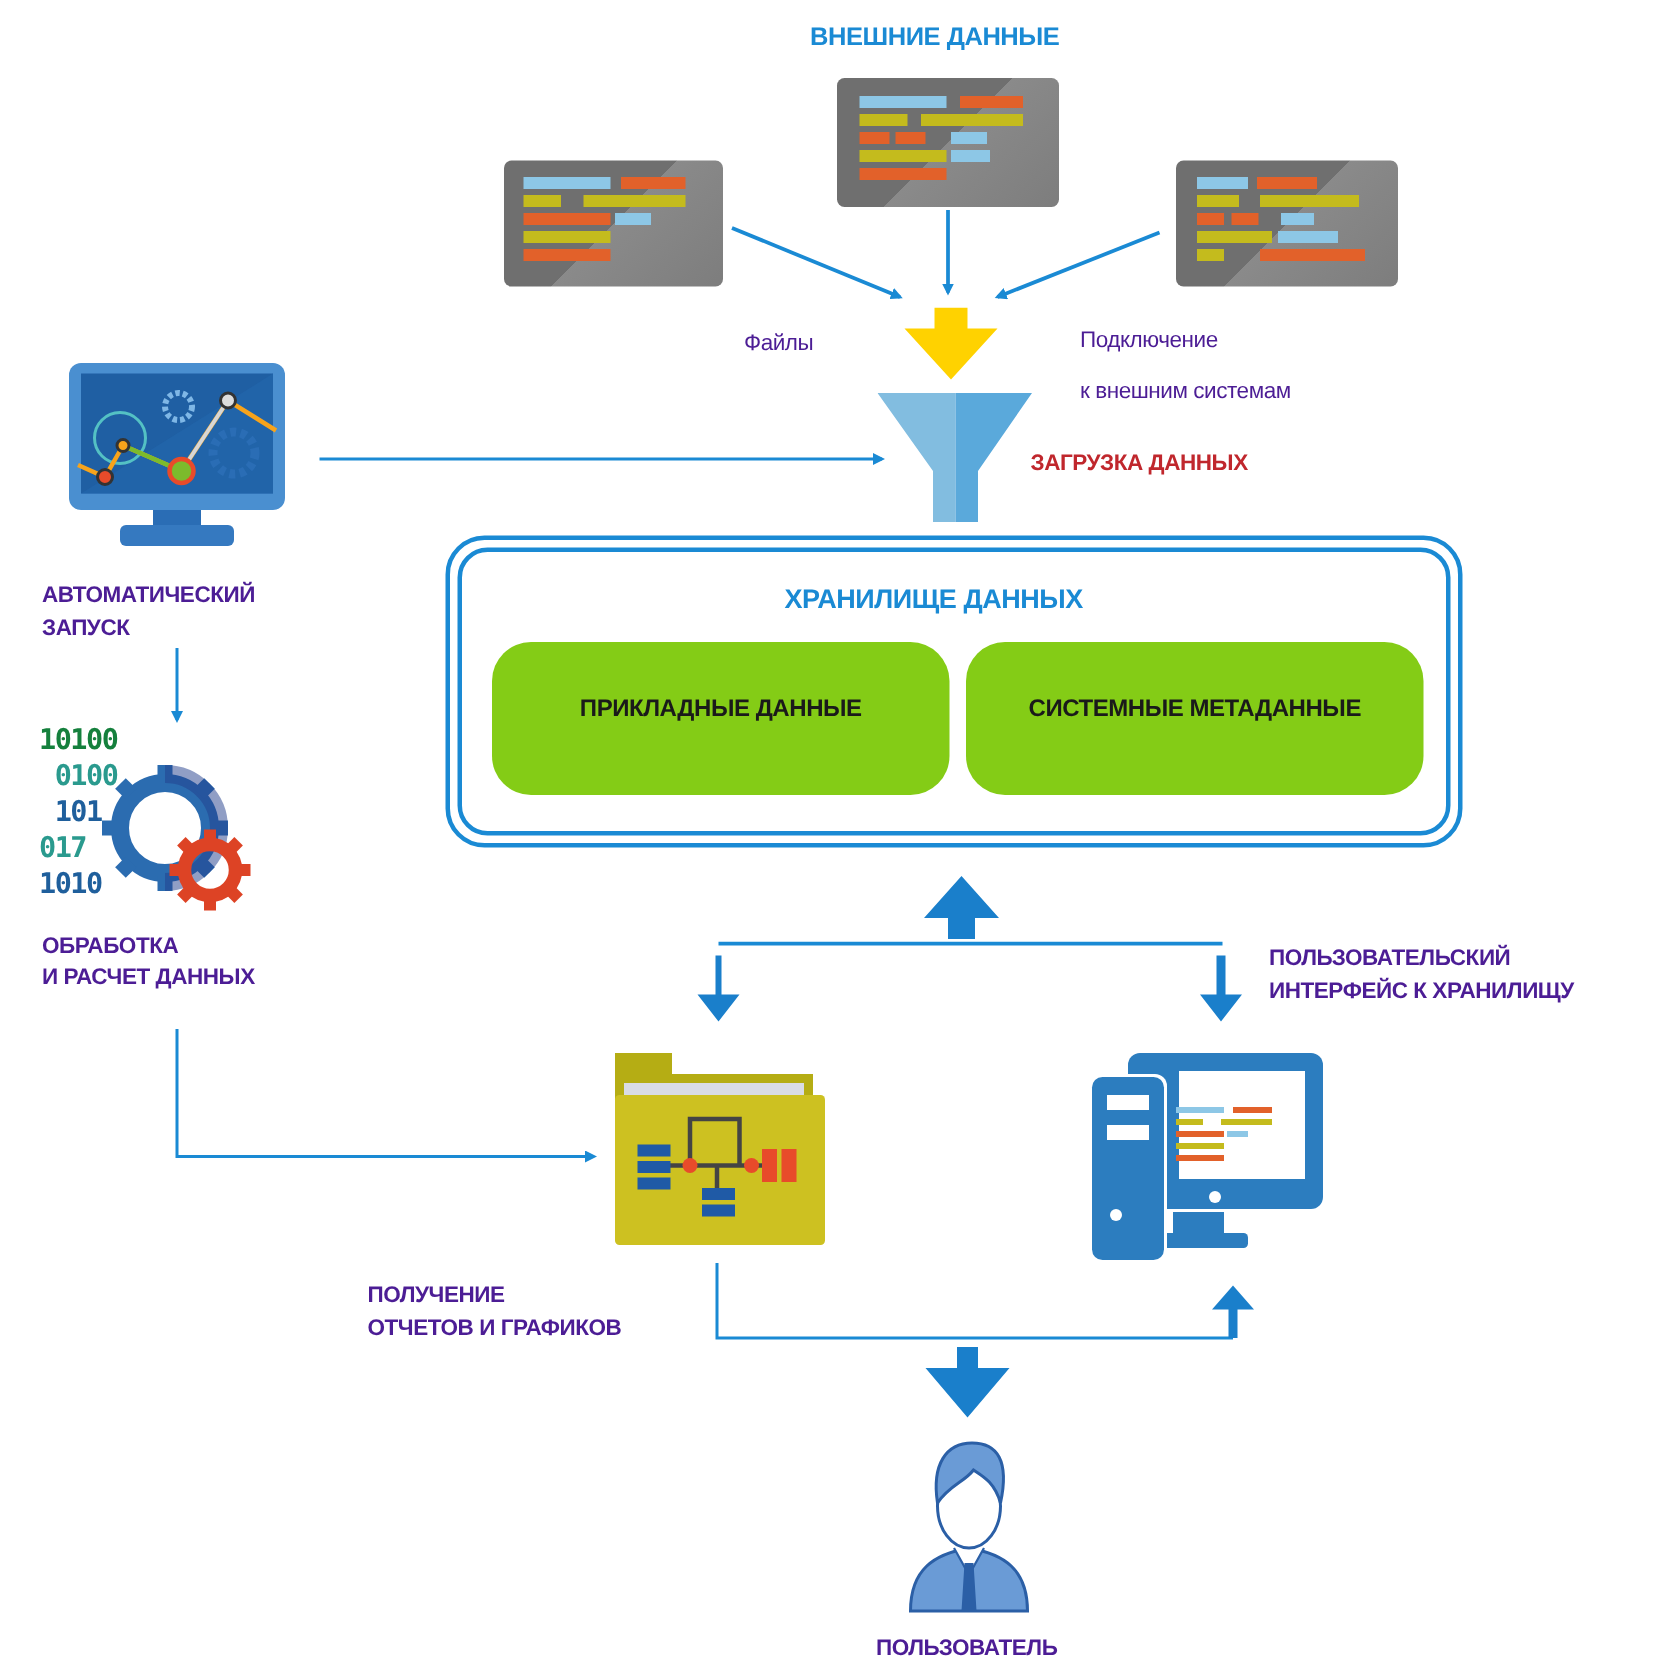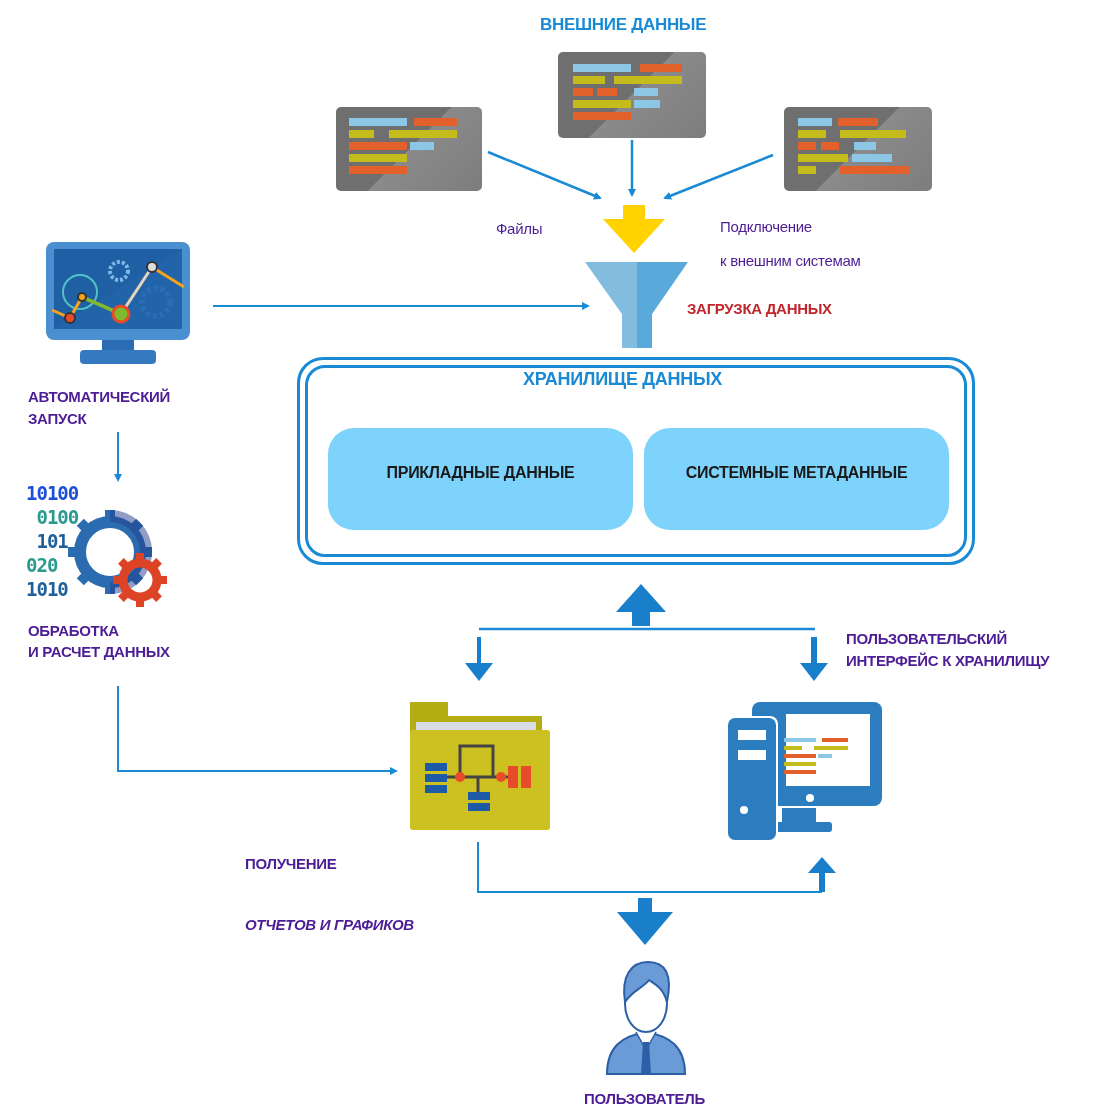--- a/index.html
+++ b/index.html
@@ -5,21 +5,21 @@
   html, body { margin:0; padding:0; background:#ffffff; }
   body { width:1120px; height:1120px; position:relative; overflow:hidden; font-family:"Liberation Sans", sans-serif; }
   .abs { position:absolute; }
   .lbl { position:absolute; font-family:"Liberation Sans", sans-serif; font-weight:bold; color:#4c1d95; font-size:15px; line-height:22px; letter-spacing:-0.3px; }
   .blue-title { color:#1a8ad4; font-size:17px;text-align:right; }
   .red-title { color:#c0272d; font-size:15px; }
   .small { font-weight:normal; font-size:15px; }
   svg.full { position:absolute; left:0; top:0; }
   .store-outer { position:absolute; left:297px; top:357px; width:678px; height:208px; border:3px solid #1a8ad4; border-radius:26px; box-sizing:border-box; }
   .store-inner { position:absolute; left:305px; top:365px; width:662px; height:192px; border:3px solid #1a8ad4; border-radius:20px; box-sizing:border-box; }
-  .sub { position:absolute; top:428px; height:102px; background:#7dd3fc; border-radius:26px; display:flex; align-items:center; justify-content:center; }
+  .sub { position:absolute; top:428px; height:102px; background:#84cc16; border-radius:26px; display:flex; align-items:center; justify-content:center; }
   .sub span { font-weight:bold; font-size:16px; color:#1a1a1a; letter-spacing:-0.3px; margin-top:-12px; }
   .code-panel { position:absolute; border-radius:5px; background:linear-gradient(135deg,#6f6f6f 0%,#6f6f6f 50%,#8a8a8a 50%,#7d7d7d 100%); overflow:hidden; }
   .bar { position:absolute; height:8px; }
 </style>
 </head>
 <body>
 
 <svg class="full" width="1120" height="1120">
   <defs>
     <marker id="ah" markerWidth="8" markerHeight="8" refX="6" refY="4" orient="auto" markerUnits="userSpaceOnUse">
@@ -116,24 +116,24 @@
   <line x1="77" y1="74" x2="108" y2="27" stroke="#d7d7d7" stroke-width="2.5"></line>
   <circle cx="26" cy="78" r="5" fill="#e84b2a" stroke="#333" stroke-width="2"></circle>
   <circle cx="38" cy="57" r="4" fill="#f7a31b" stroke="#333" stroke-width="2"></circle>
   <circle cx="77" cy="74" r="8" fill="#7cbb2c" stroke="#e84b2a" stroke-width="3"></circle>
   <circle cx="108" cy="27" r="5" fill="#ddd" stroke="#333" stroke-width="2"></circle>
 </svg>
 <div class="lbl" style="left:28px; top:386px;">АВТОМАТИЧЕСКИЙ</div>
 <div class="lbl" style="left:28px; top:408px;">ЗАПУСК</div>
 
 <div class="abs" style="left:26px; top:481px; font-family:'DejaVu Sans Mono', monospace; font-weight:bold; font-size:19px; line-height:24px; letter-spacing:-1px;">
-  <div style="color:#1d4ed8;text-align:center;">10100</div>
+  <div style="color:#15803d;text-align:center;">10100</div>
   <div style="color:#2a9a8e;text-align:right;">0100</div>
   <div style="color:#1f5f9c;text-align:center;">101</div>
-  <div style="color:#2a9a8e;">020</div>
+  <div style="color:#2a9a8e;">017</div>
   <div style="color:#1f5f9c;">1010</div>
 </div>
 <svg class="abs" style="left:68px; top:510px;" width="104" height="100">
   <g transform="translate(42,42)">
     <circle r="30" fill="none" stroke="#2b6cb0" stroke-width="12"></circle>
     <g fill="#2b6cb0">
       <rect x="-5" y="-42" width="10" height="10"></rect>
         <rect x="-5" y="32" width="10" height="10"></rect>
       <rect x="-42" y="-5" width="10" height="10"></rect>
         <rect x="32" y="-5" width="10" height="10"></rect>
@@ -156,21 +156,21 @@
       <rect x="-27" y="-4" width="7" height="8" transform="rotate(45)"></rect>
         <rect x="20" y="-4" width="7" height="8" transform="rotate(45)"></rect>
     </g>
   </g>
 </svg>
 <div class="lbl" style="left:28px; top:620px;">ОБРАБОТКА</div>
 <div class="lbl" style="left:28px; top:641px;">И РАСЧЕТ ДАННЫХ</div>
 
 <div class="store-outer"></div>
 <div class="store-inner"></div>
-<div class="lbl blue-title" style="left:523px; top:368px; font-size:18px;">ХРАНИЛИЩЕ ДАННЫХ</div>
+<div class="lbl blue-title" style="left:523px; top:388px; font-size:18px;">ХРАНИЛИЩЕ ДАННЫХ</div>
 <div class="sub" style="left:328px; width:305px;">
   <span>ПРИКЛАДНЫЕ ДАННЫЕ</span>
 </div>
 <div class="sub" style="left:644px; width:305px;">
   <span>СИСТЕМНЫЕ МЕТАДАННЫЕ</span>
 </div>
 
 <div class="lbl" style="left:846px; top:628px;">ПОЛЬЗОВАТЕЛЬСКИЙ</div>
 <div class="lbl" style="left:846px; top:650px;">ИНТЕРФЕЙС К ХРАНИЛИЩУ</div>
 
@@ -185,21 +185,21 @@
   <rect x="17" y="74" width="22" height="8" fill="#1f5aa6"></rect>
   <rect x="17" y="85" width="22" height="8" fill="#1f5aa6"></rect>
   <rect x="60" y="92" width="22" height="8" fill="#1f5aa6"></rect>
   <rect x="60" y="103" width="22" height="8" fill="#1f5aa6"></rect>
   <circle cx="52" cy="77" r="5" fill="#e84b2a"></circle>
   <circle cx="93" cy="77" r="5" fill="#e84b2a"></circle>
   <rect x="100" y="66" width="10" height="22" fill="#e84b2a"></rect>
   <rect x="113" y="66" width="10" height="22" fill="#e84b2a"></rect>
 </svg>
 <div class="lbl" style="left:245px; top:853px;">ПОЛУЧЕНИЕ</div>
-<div class="lbl" style="left:245px; top:914px;font-style:italic;">ОТЧЕТОВ И ГРАФИКОВ</div>
+<div class="lbl" style="left:245px; top:875px;">ОТЧЕТОВ И ГРАФИКОВ</div>
 
 <svg class="abs" style="left:724px; top:700px;" width="160" height="146">
   <rect x="28" y="2" width="130" height="104" rx="8" fill="#2c7dbf"></rect>
   <rect x="62" y="14" width="84" height="72" fill="#ffffff"></rect>
   <rect x="58" y="108" width="34" height="16" fill="#2c7dbf"></rect>
   <rect x="42" y="122" width="66" height="10" rx="3" fill="#2c7dbf"></rect>
   <circle cx="86" cy="98" r="4" fill="#ffffff"></circle>
   <rect x="2" y="16" width="52" height="126" rx="8" fill="#ffffff"></rect>
   <rect x="4" y="18" width="48" height="122" rx="7" fill="#2c7dbf"></rect>
   <rect x="14" y="30" width="28" height="10" fill="#ffffff"></rect>

